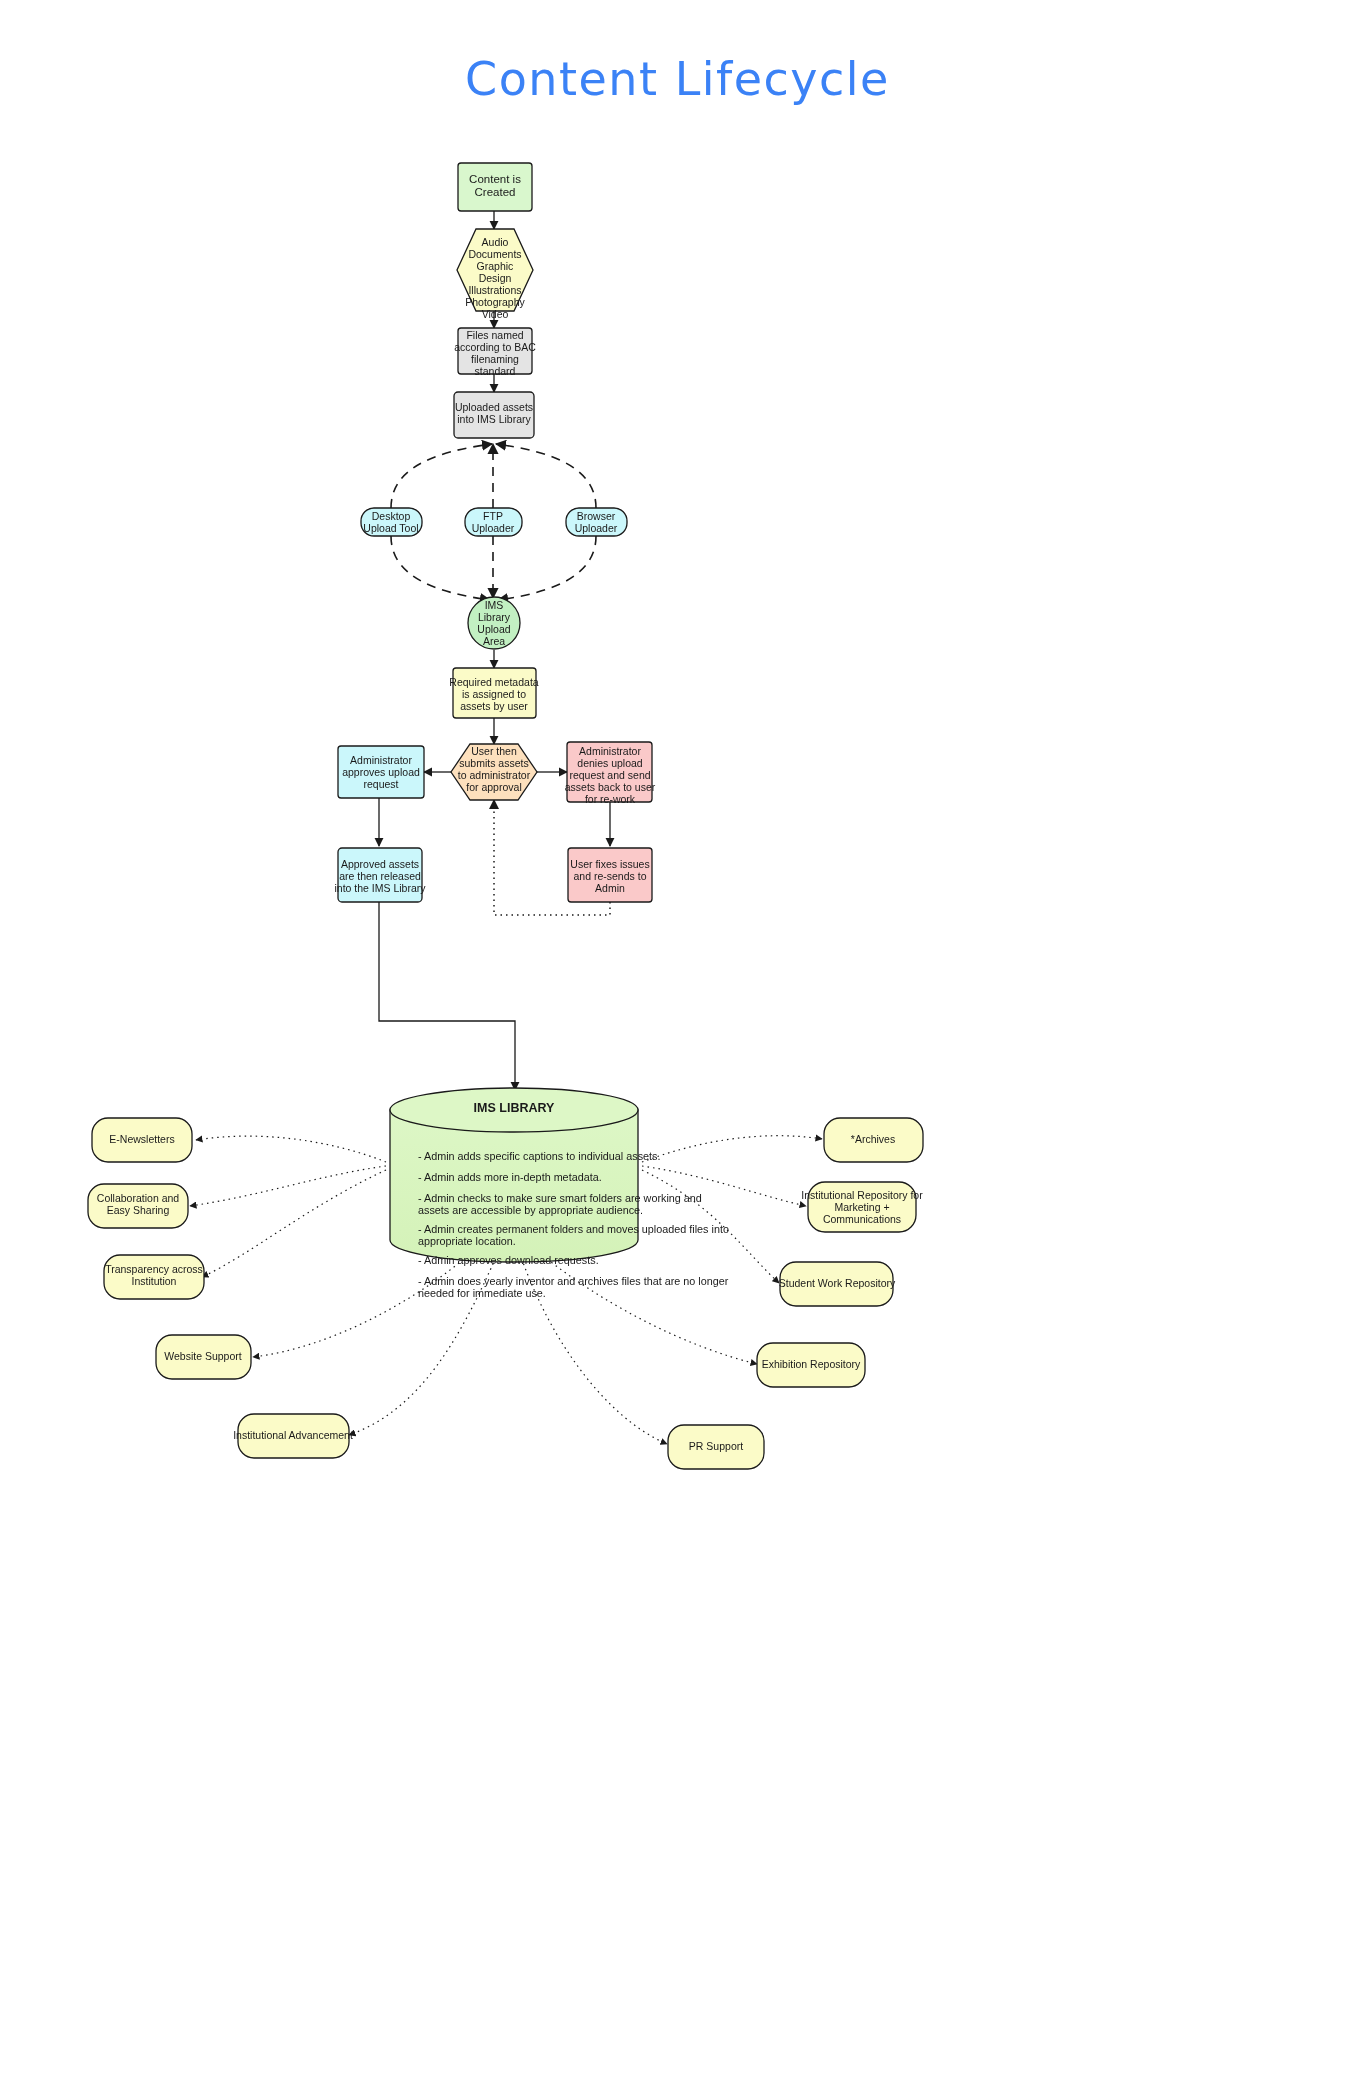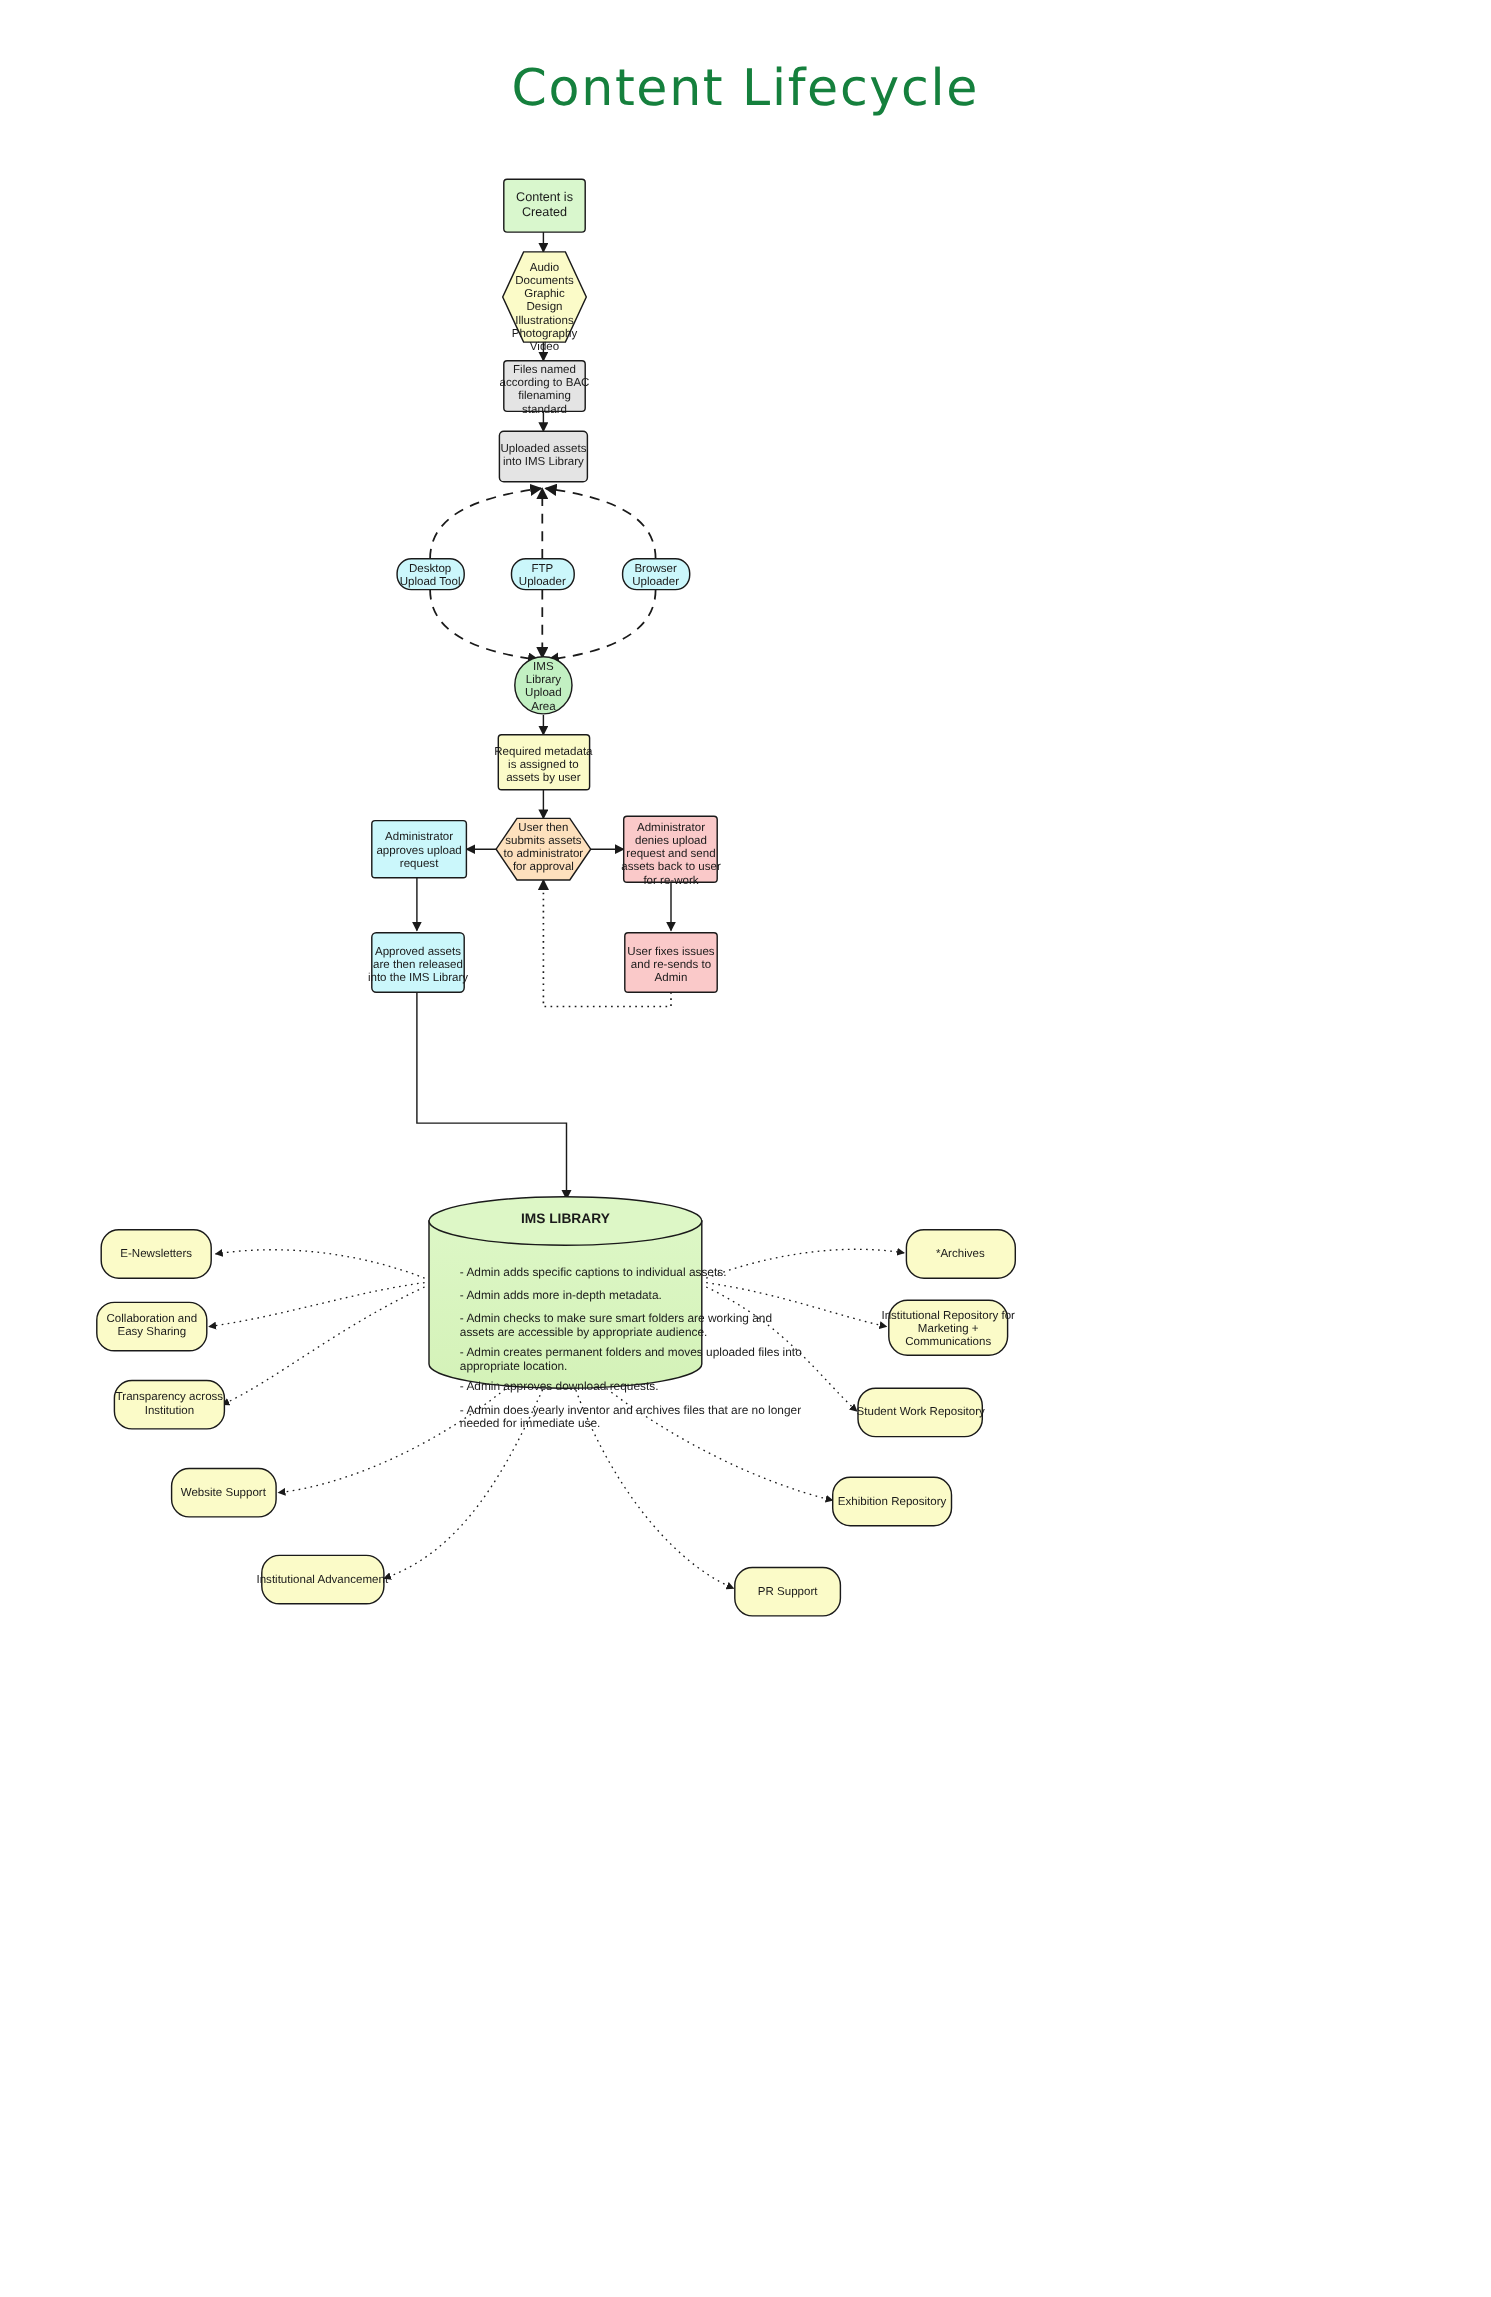--- a/index.html
+++ b/index.html
@@ -16,21 +16,21 @@
   }
   #diagram-title {
     position: absolute;
     top: 52px;
     left: 0;
     width: 100%;
     text-align: center;
     font-size: 46px;
     font-weight: 400;
     letter-spacing: 1.5px;
-    color: #15803d;
+    color: #3b82f6;
     font-family: "DejaVu Sans", sans-serif;
   }
   svg#flow {
     position: absolute;
     top: 0;
     left: 0;
   }
   .node-text {
     font-family: "Liberation Sans", sans-serif;
     font-size: 11.5px;

